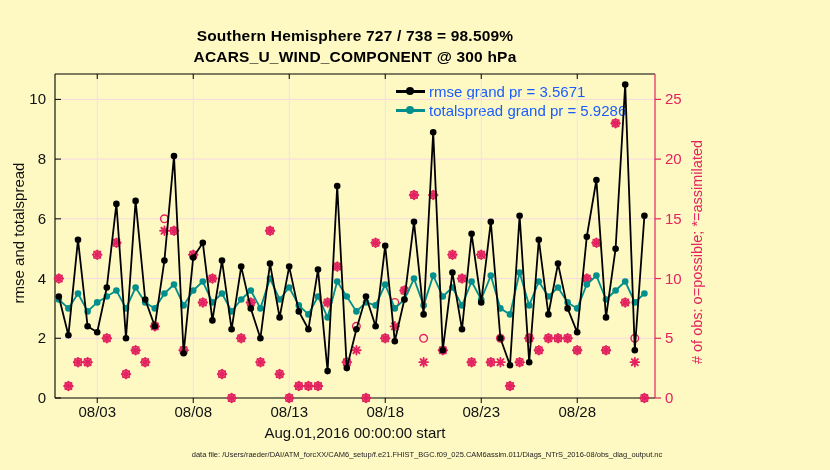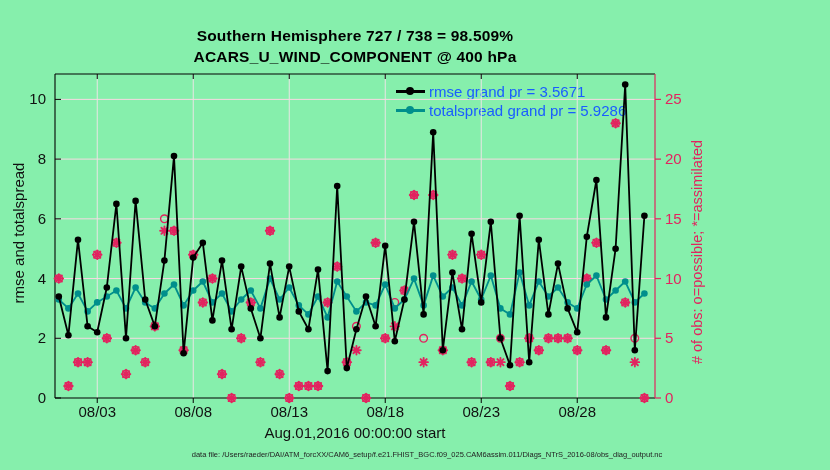--- a/index.html
+++ b/index.html
@@ -1,17 +1,17 @@
 <!DOCTYPE html>
 <html><head>
 <meta charset="utf-8">
 <style>
   html,body{margin:0;padding:0;background:#ffffff;}
   body{width:830px;height:470px;font-family:"Liberation Sans",sans-serif;}
-  .figure{position:relative;width:830px;height:470px;background:#86efac;overflow:hidden;}
+  .figure{position:relative;width:830px;height:470px;background:#fef9c3;overflow:hidden;}
   .title-line{position:absolute;left:55px;width:600px;text-align:center;font-weight:bold;
               color:#000;font-size:15.5px;letter-spacing:0.2px;white-space:nowrap;}
   #title1{top:27px;}
   #title2{top:48px;}
   .legend{position:absolute;left:396px;top:82px;}
   .legend-row{display:flex;align-items:center;height:19px;}
   .legend-line{position:relative;width:29px;height:2.4px;margin-right:4px;flex:0 0 auto;}
   .legend-line .dot{position:absolute;left:10px;top:-3px;width:8px;height:8px;border-radius:50%;background:inherit;}
   .legend-label{font-size:15px;white-space:nowrap;}
   .ylabel-left{position:absolute;left:18px;top:233px;transform:translate(-50%,-50%) rotate(-90deg);
@@ -22,21 +22,21 @@
             font-size:7.5px;color:#222;white-space:nowrap;}
   svg.chart{position:absolute;left:0;top:0;pointer-events:none;}
   svg.chart text{font-family:"Liberation Sans",sans-serif;}
 </style>
 </head>
 <body>
 
 <div class="figure">
 
   <div class="title-line" id="title1">Southern Hemisphere 727 / 738 = 98.509%</div>
-  <div class="title-line" id="title2">ACARS_U_WIND_COMPONENT @ 400 hPa</div>
+  <div class="title-line" id="title2">ACARS_U_WIND_COMPONENT @ 300 hPa</div>
 
   <div class="ylabel-left">rmse and totalspread</div>
   <div class="ylabel-right" id="ylabelRight" style="color: rgb(226, 35, 95);"># of obs: o=possible; *=assimilated</div>
 
   <div class="legend">
     <div class="legend-row">
       <span class="legend-line" style="background: rgb(0, 0, 0);">
           <span class="dot"></span>
         </span>
       <span class="legend-label" style="color: rgb(26, 92, 255);">rmse grand pr = 3.5671</span>

